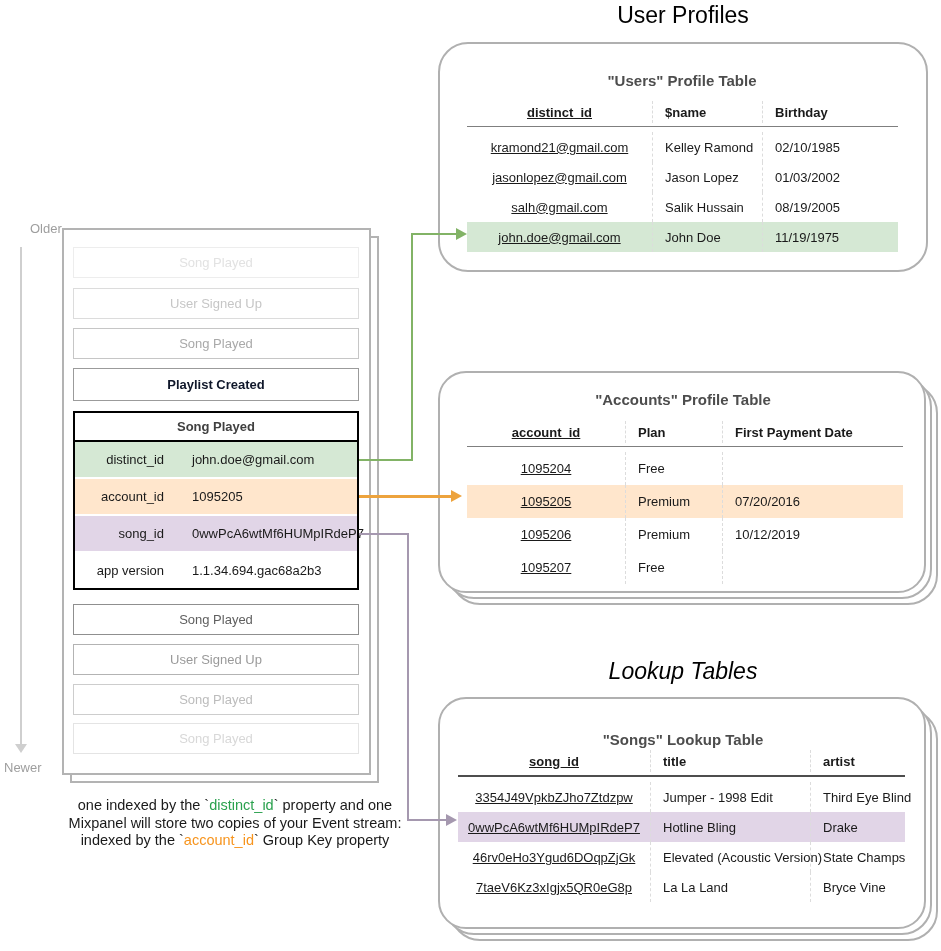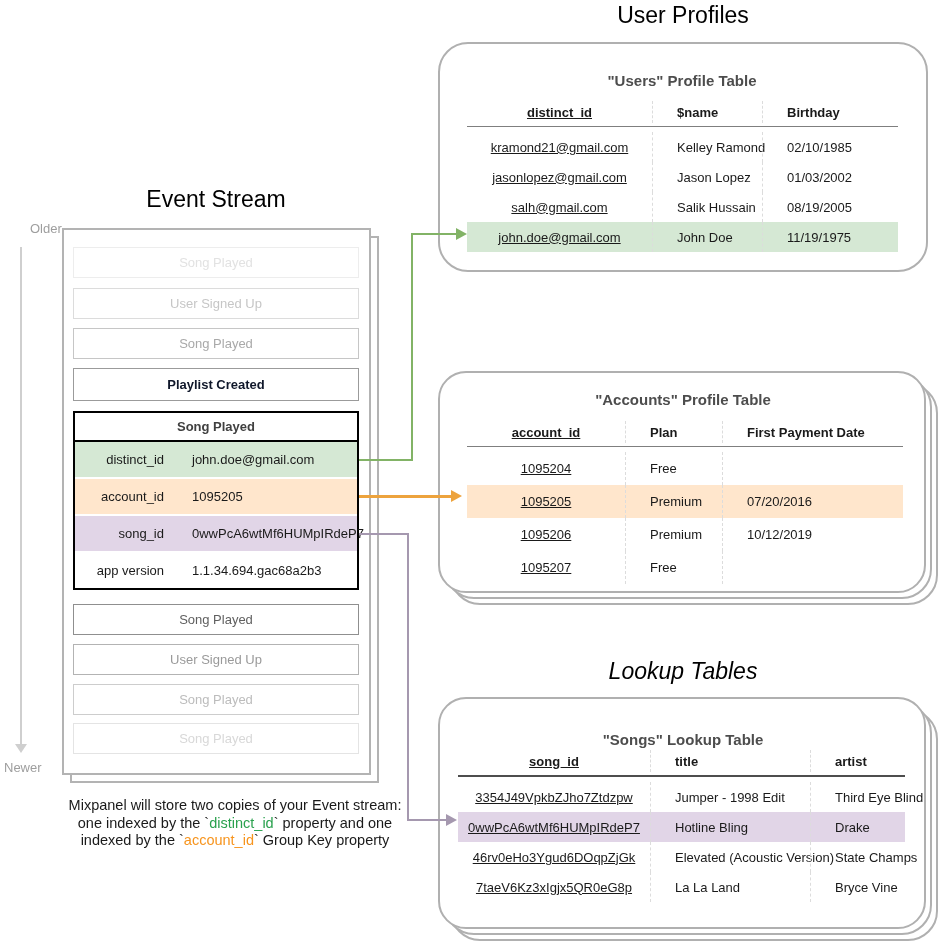--- a/index.html
+++ b/index.html
@@ -43,21 +43,21 @@
   .bg-orange{background:var(--orange-fill);}
   .bg-purple{background:var(--purple-fill);}
 
   
   .card{position:absolute;background:#fff;border:2px solid var(--card-border);border-radius:30px;box-sizing:border-box;}
   .stack{position:absolute;background:#fff;border:2px solid var(--card-border);border-radius:30px;box-sizing:border-box;}
 
   
   .grid{position:absolute;display:grid;font-size:13px;}
   .trow{display:contents;}
-  .cell{display:flex;align-items:center;white-space:nowrap;box-sizing:border-box;padding-left:24px;}
+  .cell{display:flex;align-items:center;white-space:nowrap;box-sizing:border-box;padding-left:12px;}
   .cc{justify-content:center;padding-left:0;}
   .ul{text-decoration:underline;}
   .h{font-weight:bold;}
   .sep{border-left:1px dashed #dcdcdc;}
   .thead .cell{height:22px;}
   .rule{grid-column:1/-1;height:1px;background:#7f7f7f;margin:3px 0 5px;}
   .users .cell{height:30px;}
   .accounts .cell{height:33px;}
   .songs .cell{height:30px;}
   .users .thead .cell,.accounts .thead .cell,.songs .thead .cell{height:22px;}
@@ -84,21 +84,20 @@
   #caption{position:absolute;left:15px;top:797px;width:440px;text-align:center;
     font-size:14.5px;line-height:17.5px;color:#1a1a1a;}
   .code-green{color:var(--caption-green);}
   .code-orange{color:var(--caption-orange);}
 </style>
 </head>
 <body>
 
 <div id="canvas">
 
-  <div class="sec-title" style="left:216px;top:186px;">Event Stream</div>
 
   <div class="tl-label" style="left:6px;top:221px;margin-left:24px;">Older</div>
   <div id="tl-line"></div>
   <div id="tl-arrow"></div>
   <div class="tl-label" style="left:4px;top:760px;">Newer</div>
 
   <div class="es-stack"></div>
   <div class="es-box"></div>
 
   <div class="ebox fade1" style="top:247px;">Song Played</div>
@@ -240,18 +239,18 @@
 
   <div class="seg" id="o-h"></div>
   <div class="ah" id="o-ah"></div>
 
   <div class="seg" id="p-h1"></div>
   <div class="seg" id="p-v"></div>
   <div class="seg" id="p-h2"></div>
   <div class="ah" id="p-ah"></div>
 
   <div id="caption">
+    <div><span>one indexed by the `</span><span class="code-green">distinct_id</span><span>` property and one</span></div>
     <div>Mixpanel will store two copies of your Event stream:</div>
-    <div><span>one indexed by the `</span><span class="code-green">distinct_id</span><span>` property and one</span></div>
     <div><span>indexed by the `</span><span class="code-orange">account_id</span><span>` Group Key property</span></div>
   </div>
 
 </div>
 
 </body></html>

